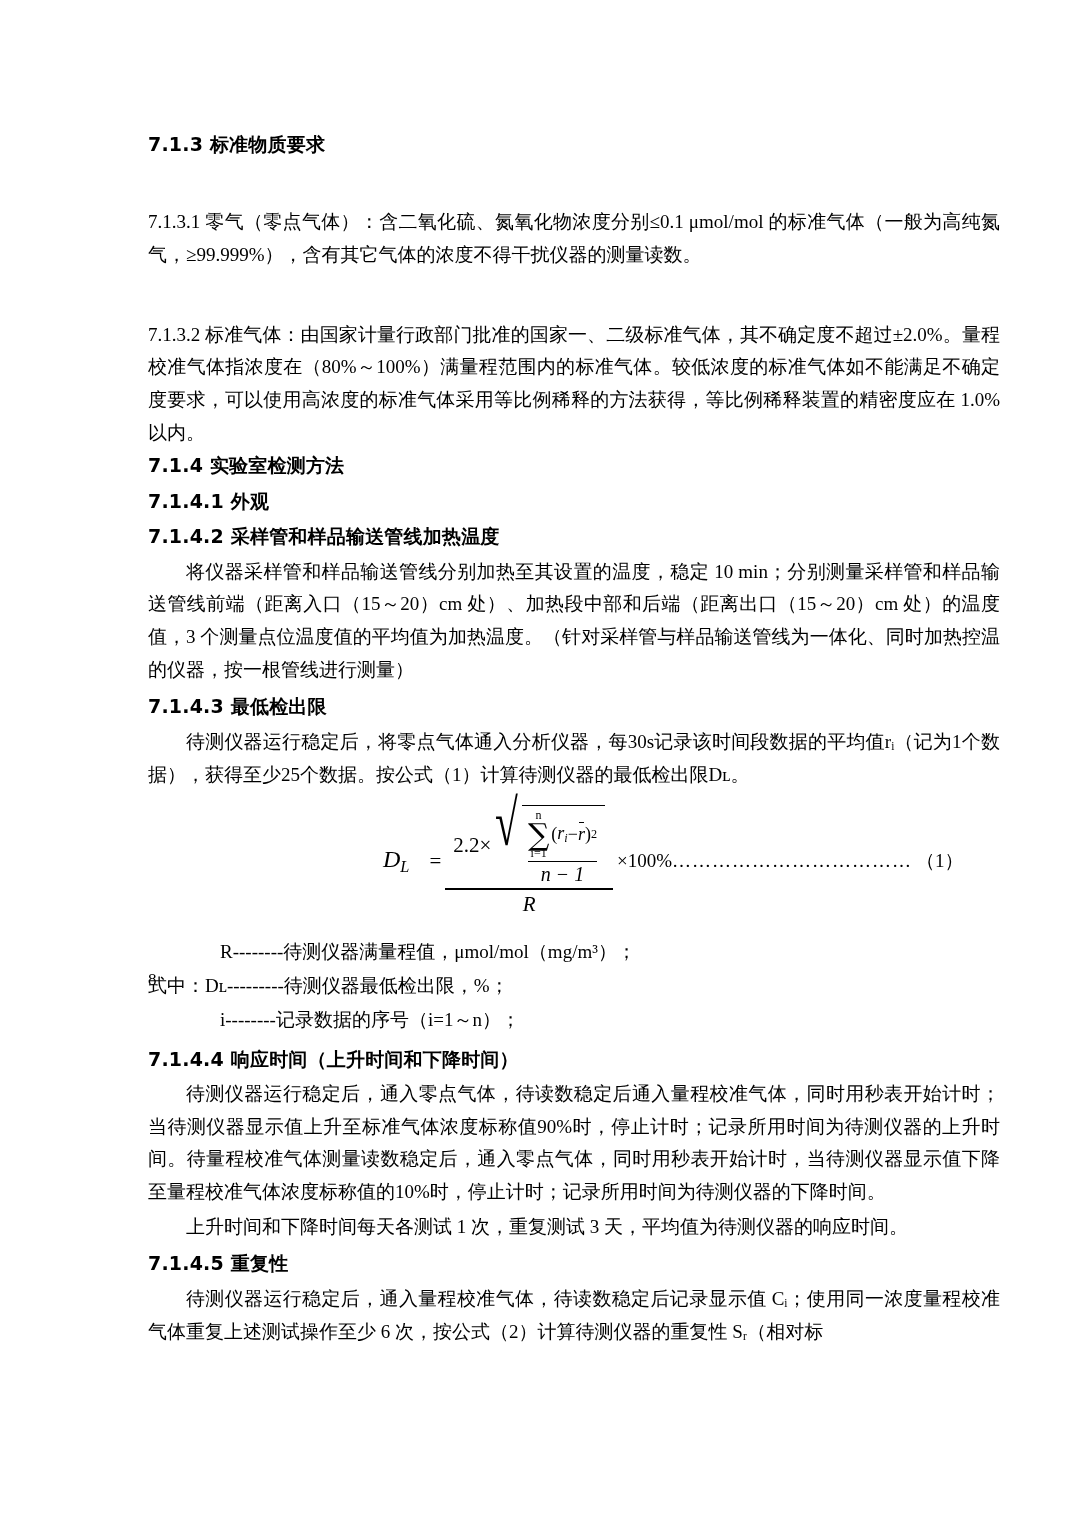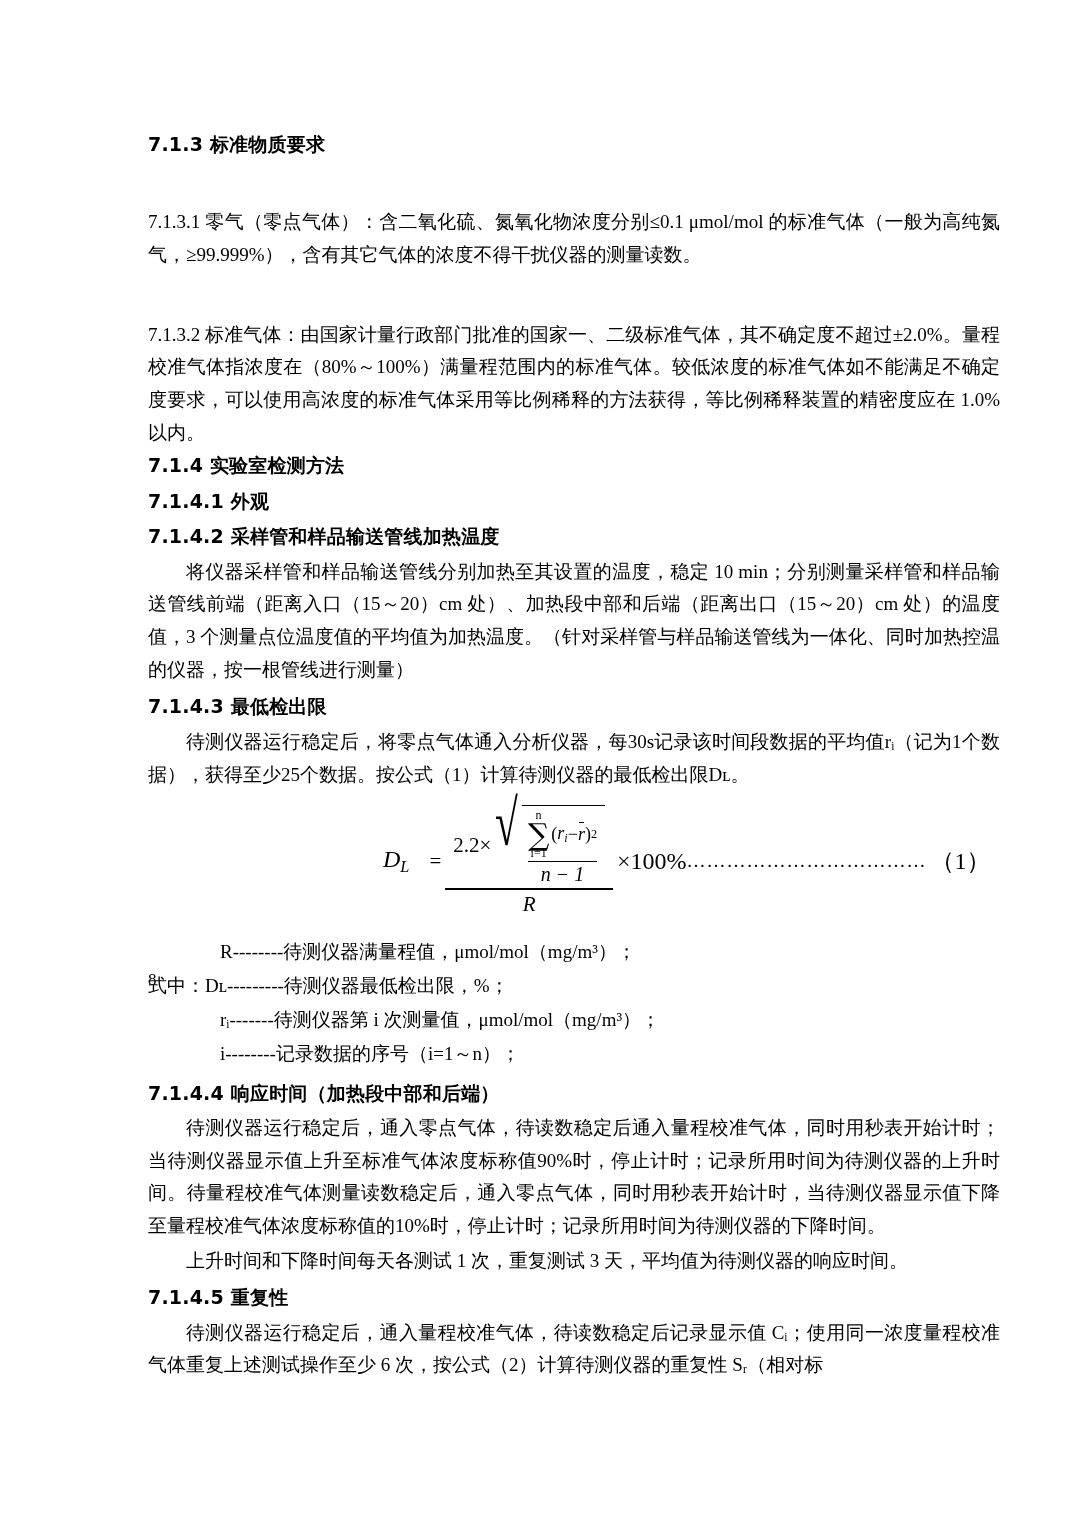--- a/index.html
+++ b/index.html
@@ -160,21 +160,21 @@
   .rbar::after {
     content: "";
     position: absolute;
     left: 1px;
     right: 1px;
     top: -2px;
     height: 1.3px;
     background: #000;
   }
   .tail {
-    font-size: 24px;
+    font-size: 19px;
     margin-left: 4px;
   }
   .dots-eq {
     font-size: 19px;
     letter-spacing: 1px;
   }
   
   .wherelist {
     margin: 4px 0 8px 0;
   }
@@ -252,25 +252,24 @@
 
       <span class="tail">×100%</span>
       <span class="dots-eq">………………………………</span>
       <span class="tail">（1）</span>
     </div>
   </div>
 
   <div class="wherelist">
     <div class="row rest">R--------待测仪器满量程值，μmol/mol（mg/m³）；</div>
     <div class="row first"><span>式中：</span><span>Dʟ---------待测仪器最低检出限，%；</span></div>
-    <div class="row rest">rᵢ-------待测仪器第 i 次测量值，μmol/mol（mg/m³）；</div>
     <div class="row rest">i--------记录数据的序号（i=1～n）；</div>
   </div>
 
-  <h4 class="h4">7.1.4.4 响应时间（加热段中部和后端）</h4>
+  <h4 class="h4">7.1.4.4 响应时间（上升时间和下降时间）</h4>
   <p class="indent">待测仪器运行稳定后，通入零点气体，待读数稳定后通入量程校准气体，同时用秒表开始计时；当待测仪器显示值上升至标准气体浓度标称值90%时，停止计时；记录所用时间为待测仪器的上升时间。待量程校准气体测量读数稳定后，通入零点气体，同时用秒表开始计时，当待测仪器显示值下降至量程校准气体浓度标称值的10%时，停止计时；记录所用时间为待测仪器的下降时间。</p>
   <p class="indent">上升时间和下降时间每天各测试 1 次，重复测试 3 天，平均值为待测仪器的响应时间。</p>
 
   <h4 class="h4">7.1.4.5 重复性</h4>
   <p class="indent">待测仪器运行稳定后，通入量程校准气体，待读数稳定后记录显示值 Cᵢ；使用同一浓度量程校准气体重复上述测试操作至少 6 次，按公式（2）计算待测仪器的重复性 Sᵣ（相对标</p>
 
   <div class="pagenum">8</div>
 </div>
 
 </body></html>

